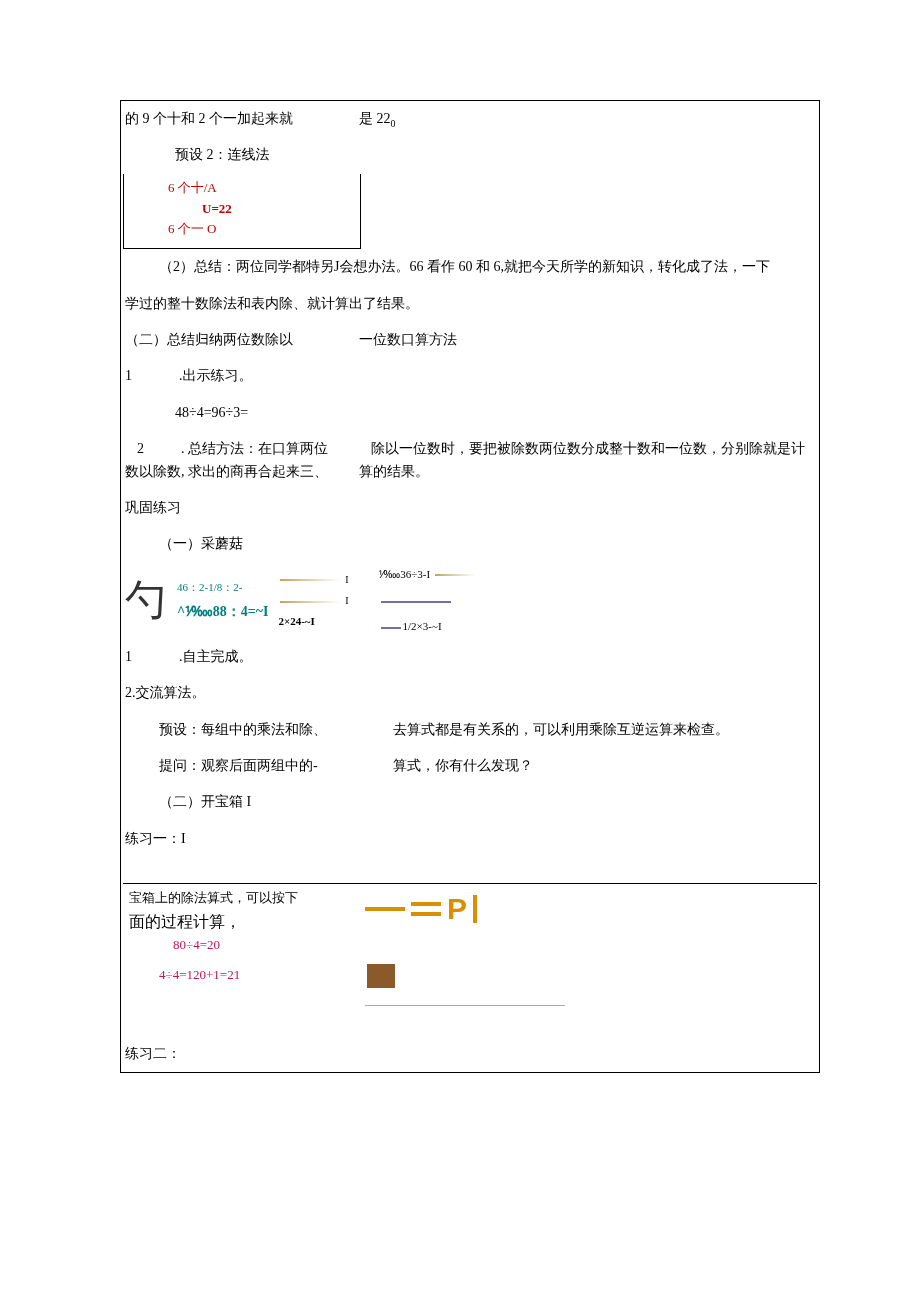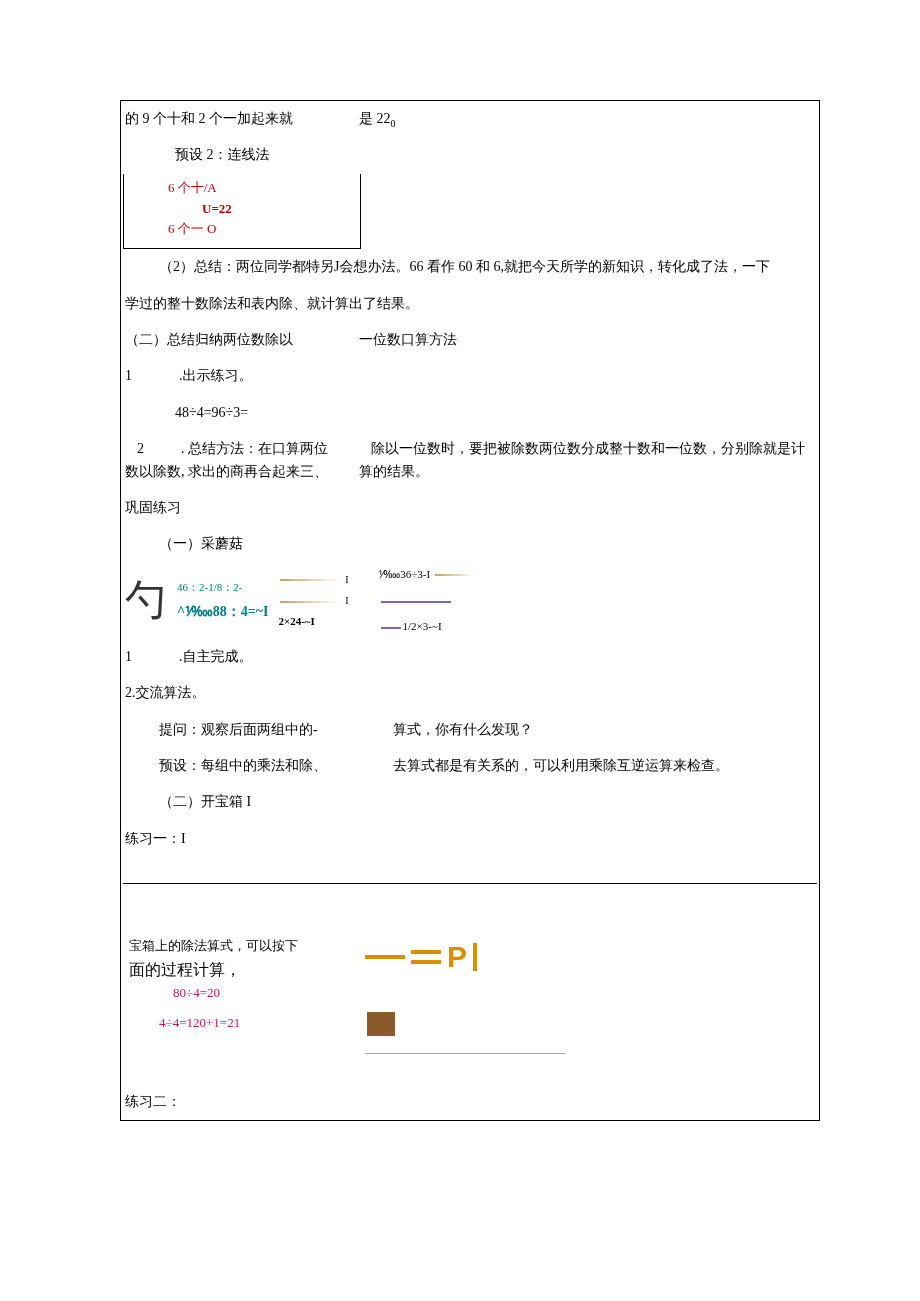--- a/index.html
+++ b/index.html
@@ -195,35 +195,35 @@
   </div>
 
   <div class="line">
     <span>1</span>
     <span style="display:inline-block;width:40px;"></span>
     <span>.自主完成。</span>
   </div>
   <div class="line">2.交流算法。</div>
 
   <div class="two-col">
+    <div class="left line indent1">预设：每组中的乘法和除、</div>
+    <div class="right line">去算式都是有关系的，可以利用乘除互逆运算来检查。</div>
+  </div>
+  <div class="two-col">
     <div class="left line indent1">提问：观察后面两组中的-</div>
     <div class="right line">算式，你有什么发现？</div>
   </div>
-  <div class="two-col">
-    <div class="left line indent1">预设：每组中的乘法和除、</div>
-    <div class="right line">去算式都是有关系的，可以利用乘除互逆运算来检查。</div>
-  </div>
 
   <div class="line indent1">（二）开宝箱 I</div>
   <div class="line">练习一：I</div>
 
   <div style="height:26px;"></div>
   <div style="border-top:1px solid #000;"></div>
 
-  <div class="two-col" style="align-items:flex-start;margin-top:48px;">
+  <div class="two-col" style="align-items:flex-start;">
     <div class="left" style="padding:4px 6px; line-height:1.6; font-size:13px;">
       <div>宝箱上的除法算式，可以按下</div>
       <div style="text-align:left;font-size:16px;">面的过程计算，</div>
       <div class="blue" style="padding-left:44px;">80÷4=20</div>
       <div class="blue" style="padding-left:30px;margin-top:10px;">4÷4=120+1=21</div>
     </div>
     <div class="right" style="padding-top:10px;">
       <div class="pi-block">
         <span class="dash-shape"></span>
         <span class="eq-shape"></span>

